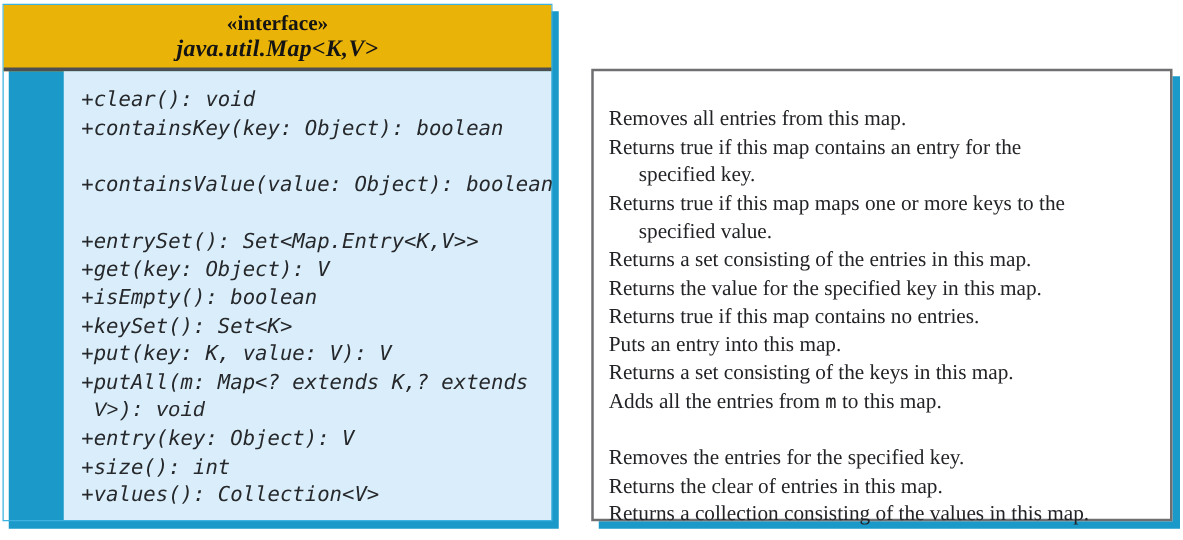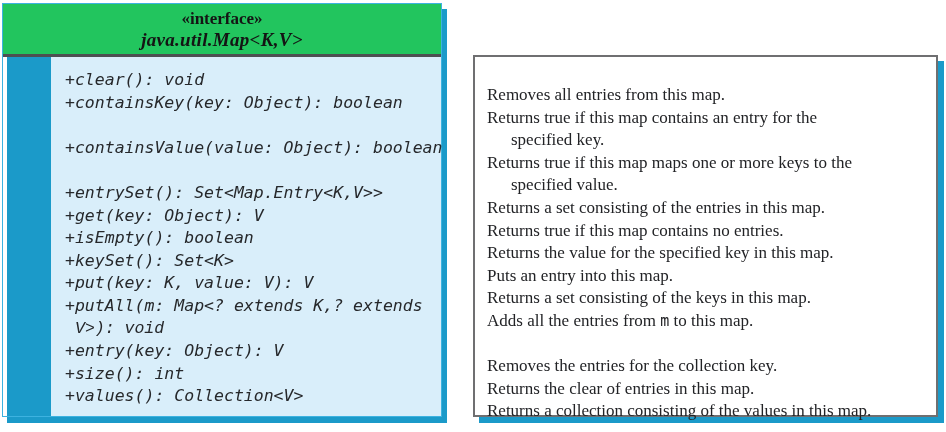--- a/index.html
+++ b/index.html
@@ -28,21 +28,21 @@
     position: absolute;
     left: 0; top: 0;
     width: 440px; height: 414px;
     border: 1px solid #3db2e0;
     box-sizing: border-box;
     display: flex;
     flex-direction: column;
   }
   .uml-header {
     height: 50px;
-    background: #22c55e;
+    background: #eab308;
     border-bottom: 3px solid #4d4f52;
     display: flex;
     flex-direction: column;
     align-items: center;
     justify-content: center;
     color: #141414;
   }
   .stereotype {
     font-size: 17px;
     font-weight: bold;
@@ -143,25 +143,25 @@
 
   <div class="desc-wrap">
     <div class="desc-shadow"></div>
     <div class="desc-main">
       <div class="dline">Removes all entries from this map.</div>
       <div class="dline">Returns true if this map contains an entry for the</div>
       <div class="dline indent">specified key.</div>
       <div class="dline">Returns true if this map maps one or more keys to the</div>
       <div class="dline indent">specified value.</div>
       <div class="dline">Returns a set consisting of the entries in this map.</div>
+      <div class="dline">Returns the value for the specified key in this map.</div>
       <div class="dline">Returns true if this map contains no entries.</div>
-      <div class="dline">Returns the value for the specified key in this map.</div>
       <div class="dline">Puts an entry into this map.</div>
       <div class="dline">Returns a set consisting of the keys in this map.</div>
       <div class="dline"><span>Adds all the entries from </span><span class="inline-code">m</span><span> to this map.</span></div>
       <div class="dline"></div>
-      <div class="dline">Removes the entries for the collection key.</div>
+      <div class="dline">Removes the entries for the specified key.</div>
       <div class="dline">Returns the clear of entries in this map.</div>
       <div class="dline">Returns a collection consisting of the values in this map.</div>
     </div>
   </div>
 
 </div>
 
 </body></html>

